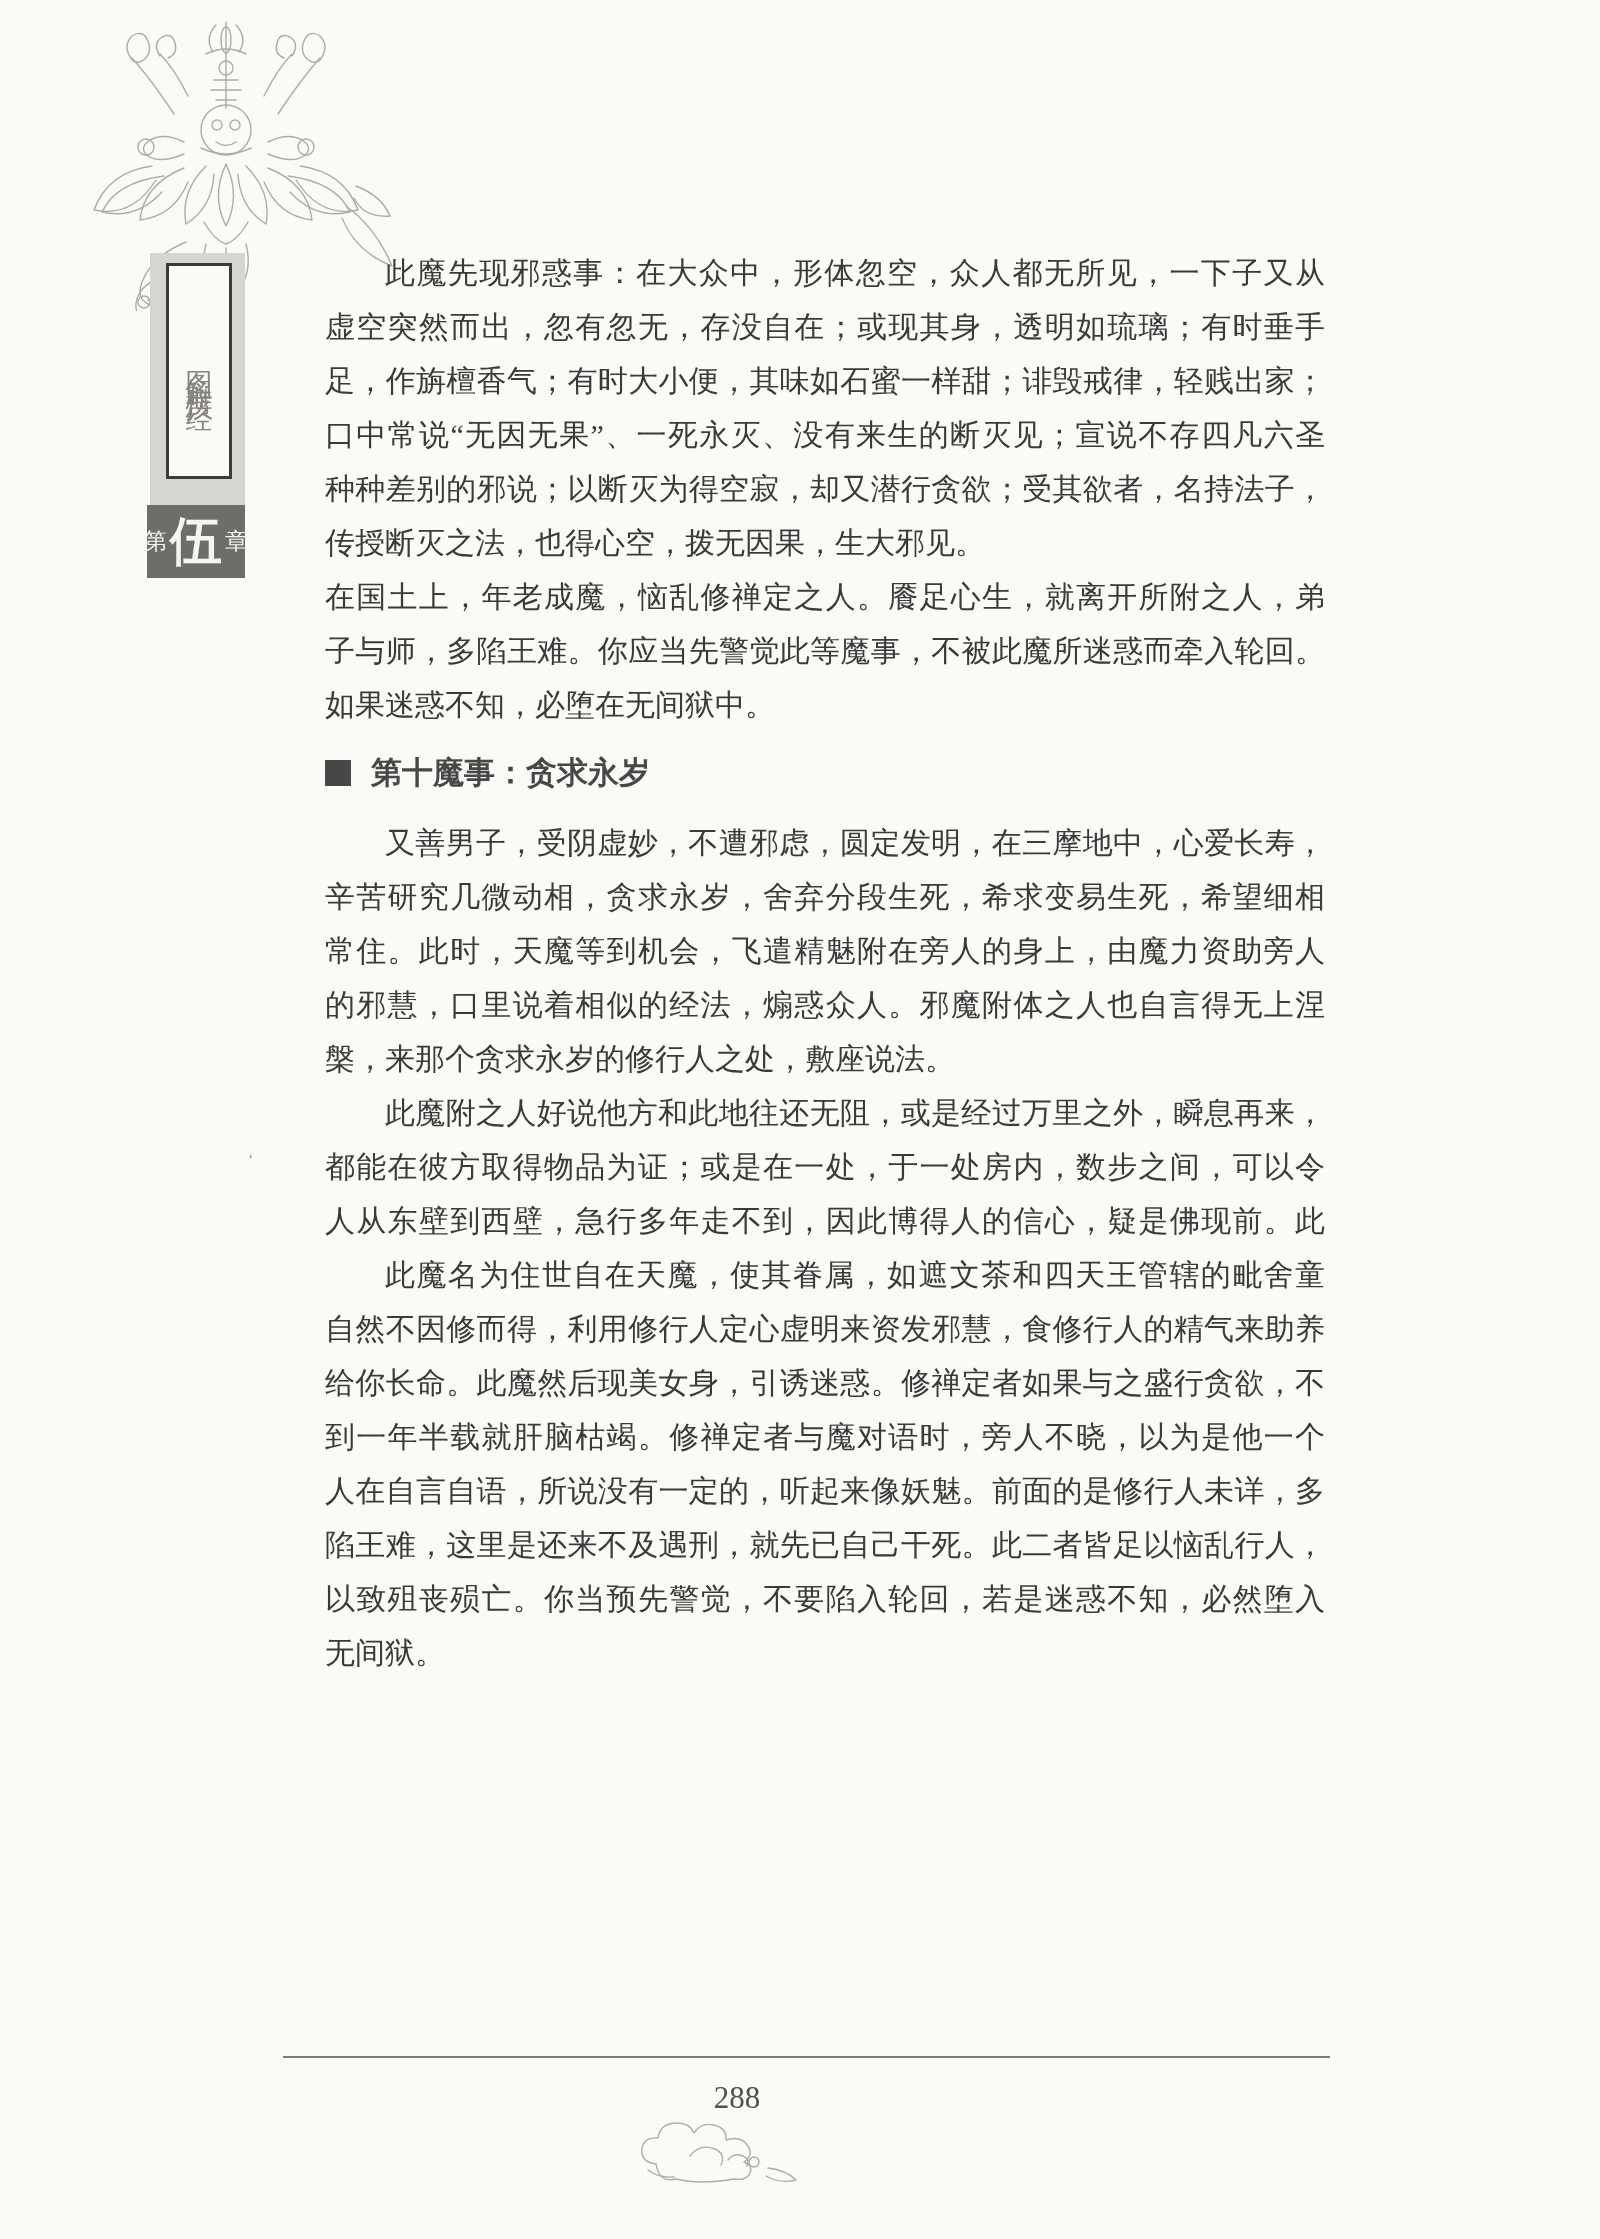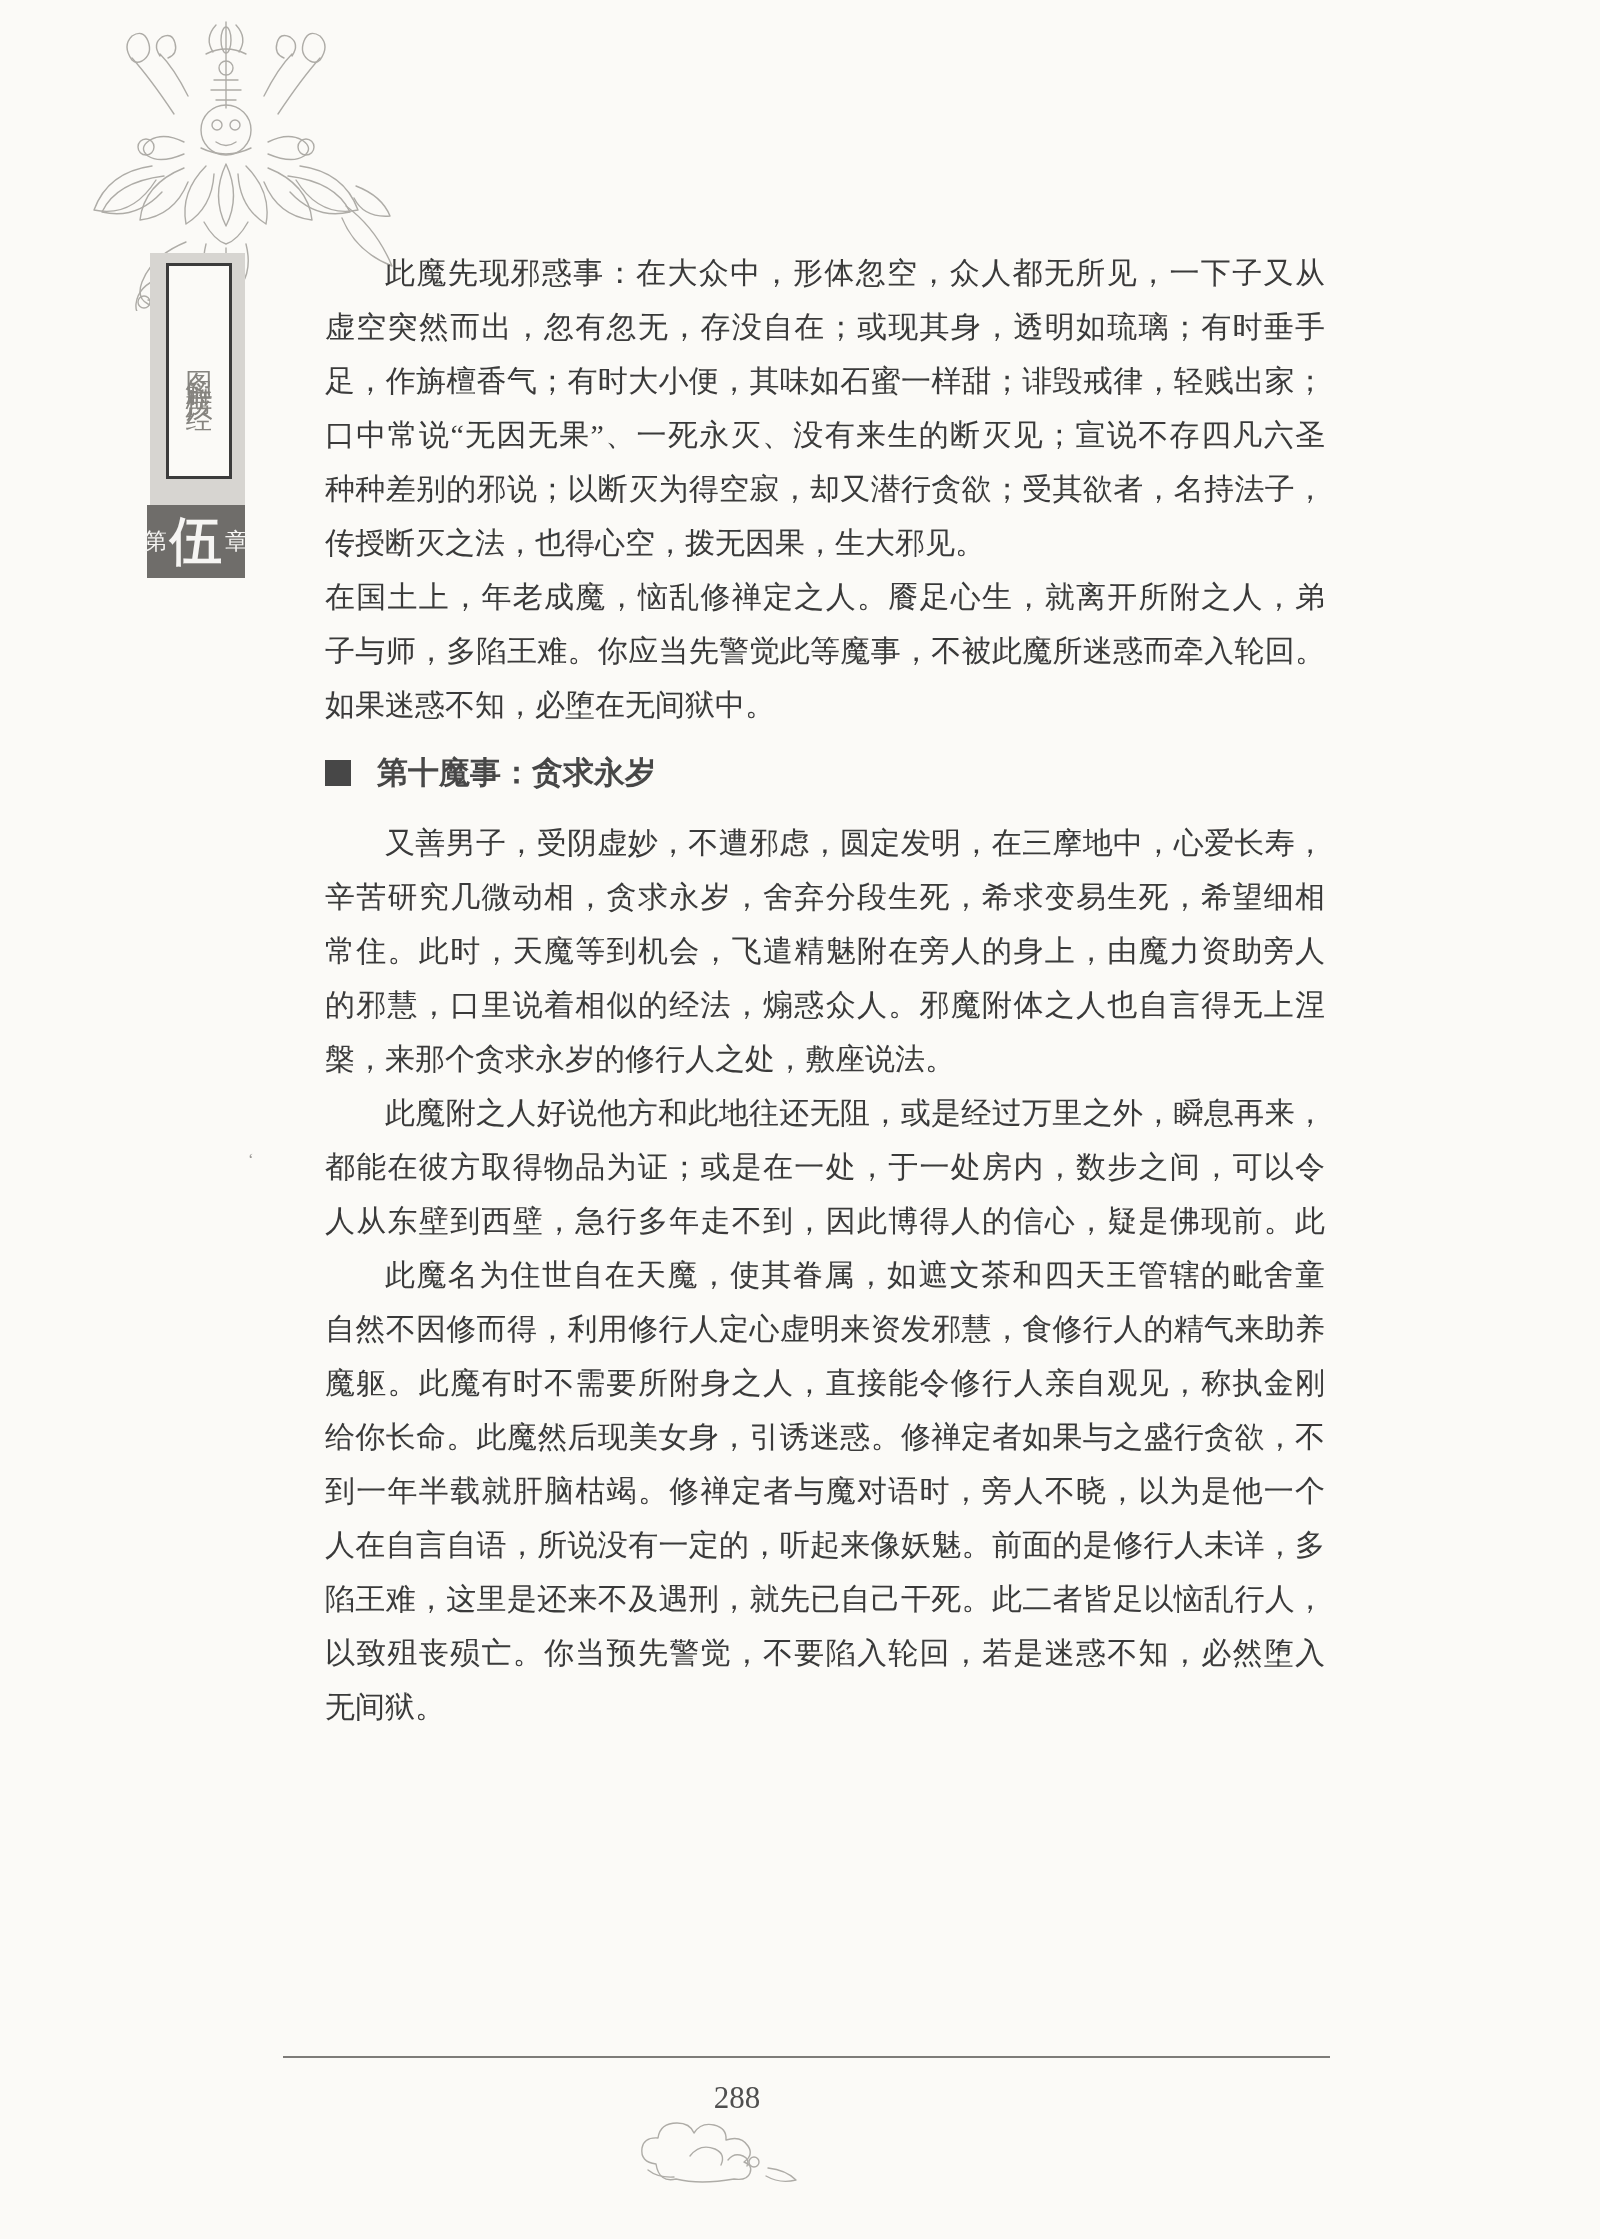--- a/index.html
+++ b/index.html
@@ -48,21 +48,21 @@
   .para{width:100%;}
   .line{
     height:54px;line-height:54px;font-size:30px;color:var(--text);
     text-align:justify;text-align-last:justify;text-justify:inter-character;
     white-space:nowrap;overflow:visible;
   }
   .line.indent{padding-left:60px;}
   .line.no-fill{text-align:right;text-align-last:left;}
   .heading{
     margin-top:14px;margin-bottom:16px;height:54px;
-    display:flex;align-items:center;gap:26px;
+    display:flex;align-items:center;gap:20px;
     font-weight:bold;font-size:31px;color:var(--heading-text);
   }
   .bullet{width:26px;height:26px;background:var(--heading-text);flex:0 0 auto;}
   
   .bottom-rule{position:absolute;left:283px;top:2056px;width:1047px;height:2px;background:var(--rule);}
   .page-number{
     position:absolute;left:677px;top:2080px;width:120px;
     text-align:center;font-size:31px;color:var(--footer-text);
   }
   .ornament-cloud{position:absolute;left:628px;top:2108px;}
@@ -159,21 +159,20 @@
       <div class="line no-fill">槃，来那个贪求永岁的修行人之处，敷座说法。</div>
     </div>
     <div class="para">
       <div class="line indent">此魔附之人好说他方和此地往还无阻，或是经过万里之外，瞬息再来，</div>
       <div class="line">都能在彼方取得物品为证；或是在一处，于一处房内，数步之间，可以令</div>
       <div class="line">人从东壁到西壁，急行多年走不到，因此博得人的信心，疑是佛现前。此</div>
     </div>
     <div class="para">
       <div class="line indent">此魔名为住世自在天魔，使其眷属，如遮文茶和四天王管辖的毗舍童</div>
       <div class="line">自然不因修而得，利用修行人定心虚明来资发邪慧，食修行人的精气来助养</div>
-      <div class="line">魔躯。此魔有时不需要所附身之人，直接能令修行人亲自观见，称执金刚</div>
       <div class="line">给你长命。此魔然后现美女身，引诱迷惑。修禅定者如果与之盛行贪欲，不</div>
       <div class="line">到一年半载就肝脑枯竭。修禅定者与魔对语时，旁人不晓，以为是他一个</div>
       <div class="line">人在自言自语，所说没有一定的，听起来像妖魅。前面的是修行人未详，多</div>
       <div class="line">陷王难，这里是还来不及遇刑，就先已自己干死。此二者皆足以恼乱行人，</div>
       <div class="line">以致殂丧殒亡。你当预先警觉，不要陷入轮回，若是迷惑不知，必然堕入</div>
       <div class="line no-fill">无间狱。</div>
     </div>
   </div>
 <div class="speck">ʻ</div>
 

